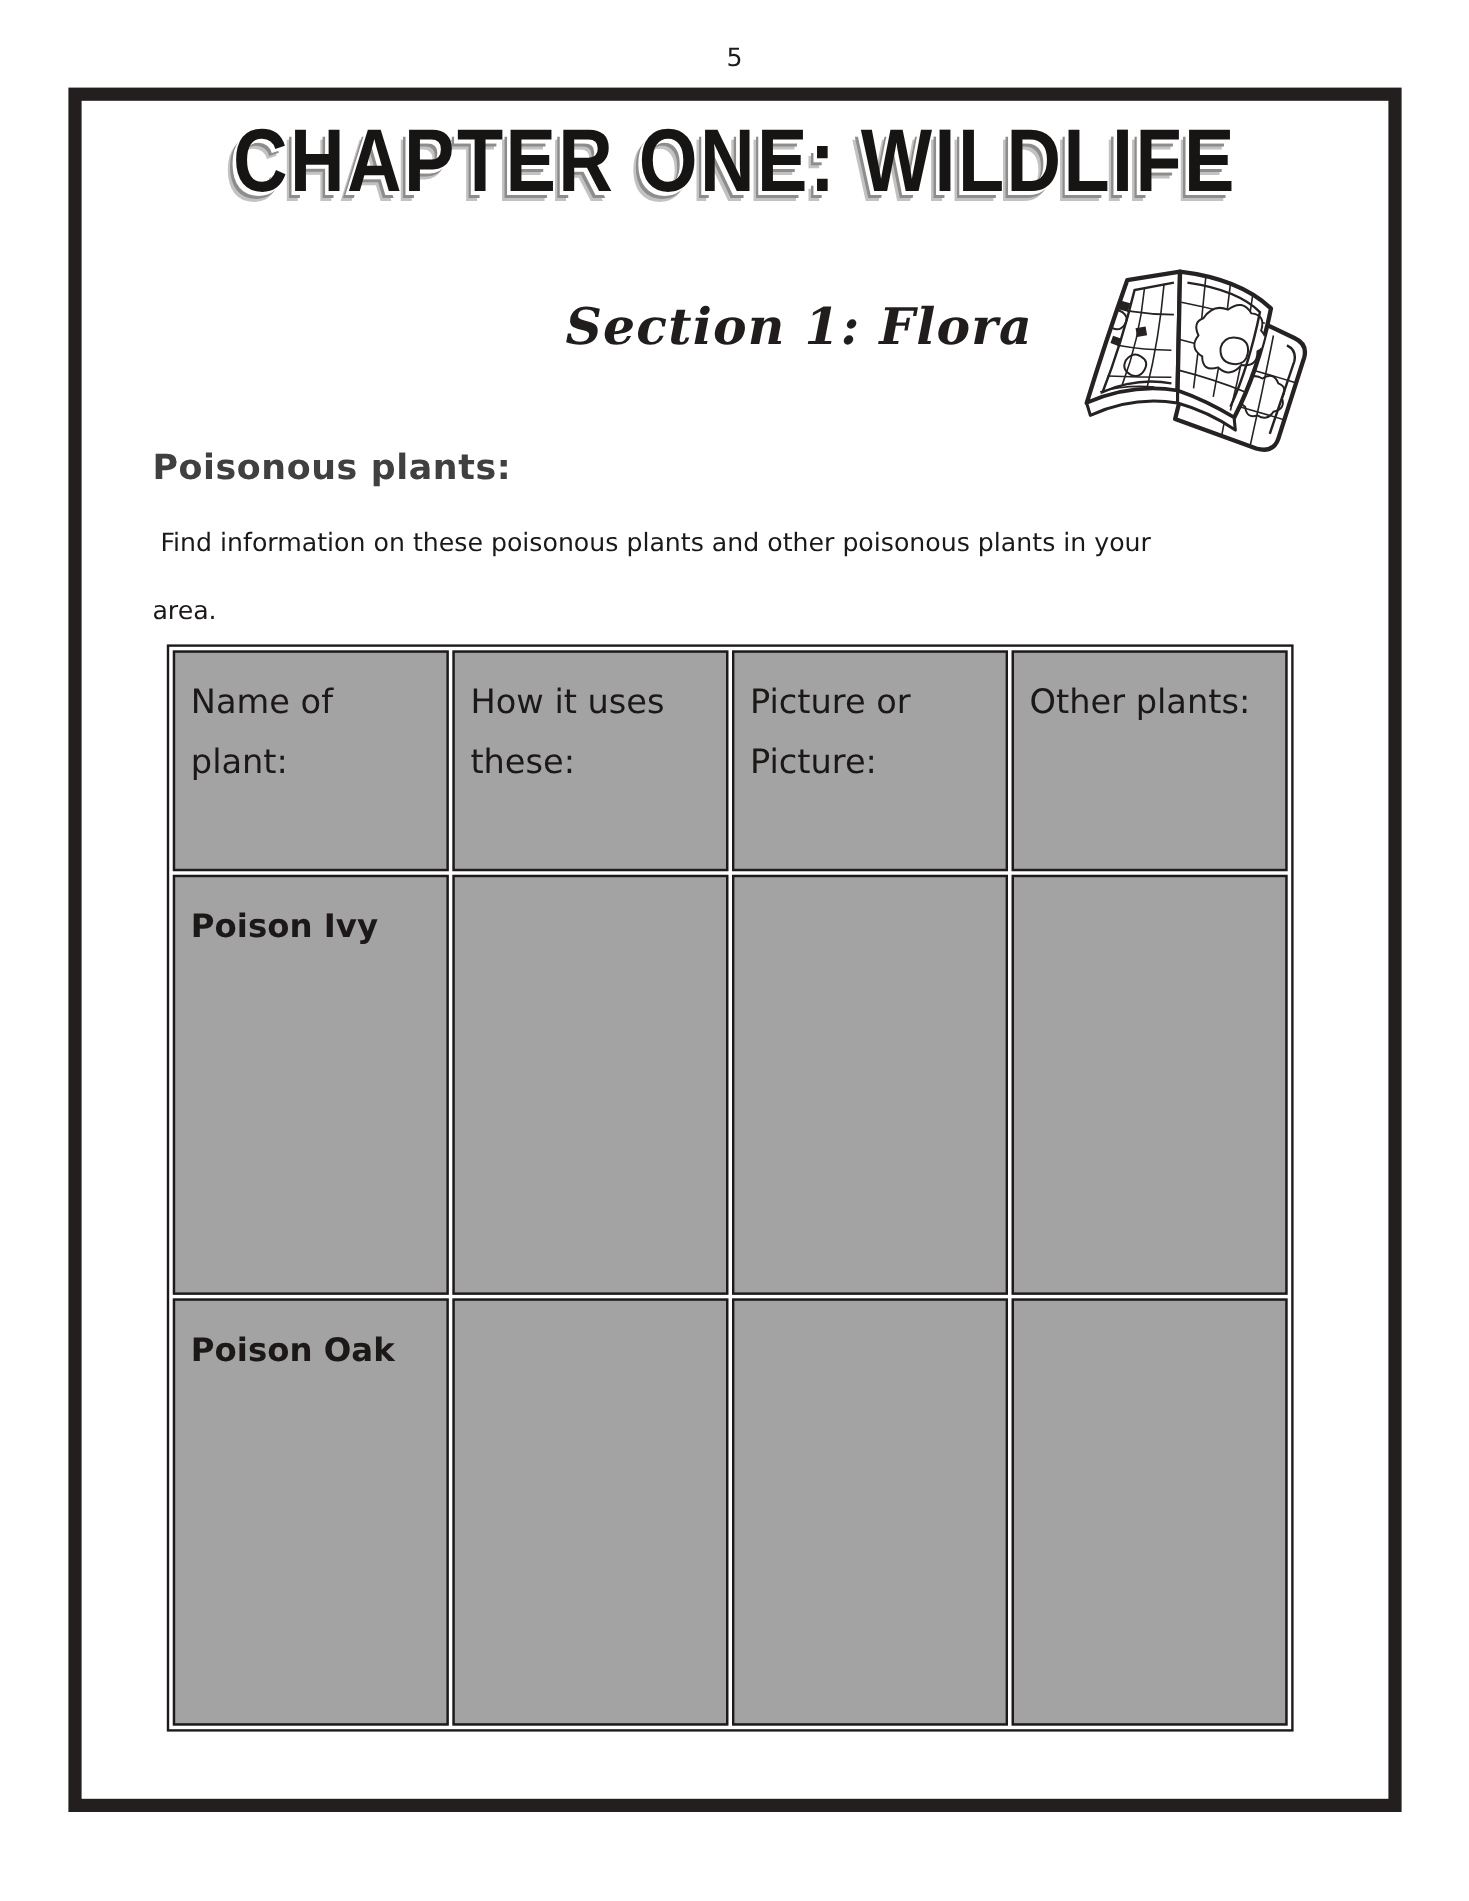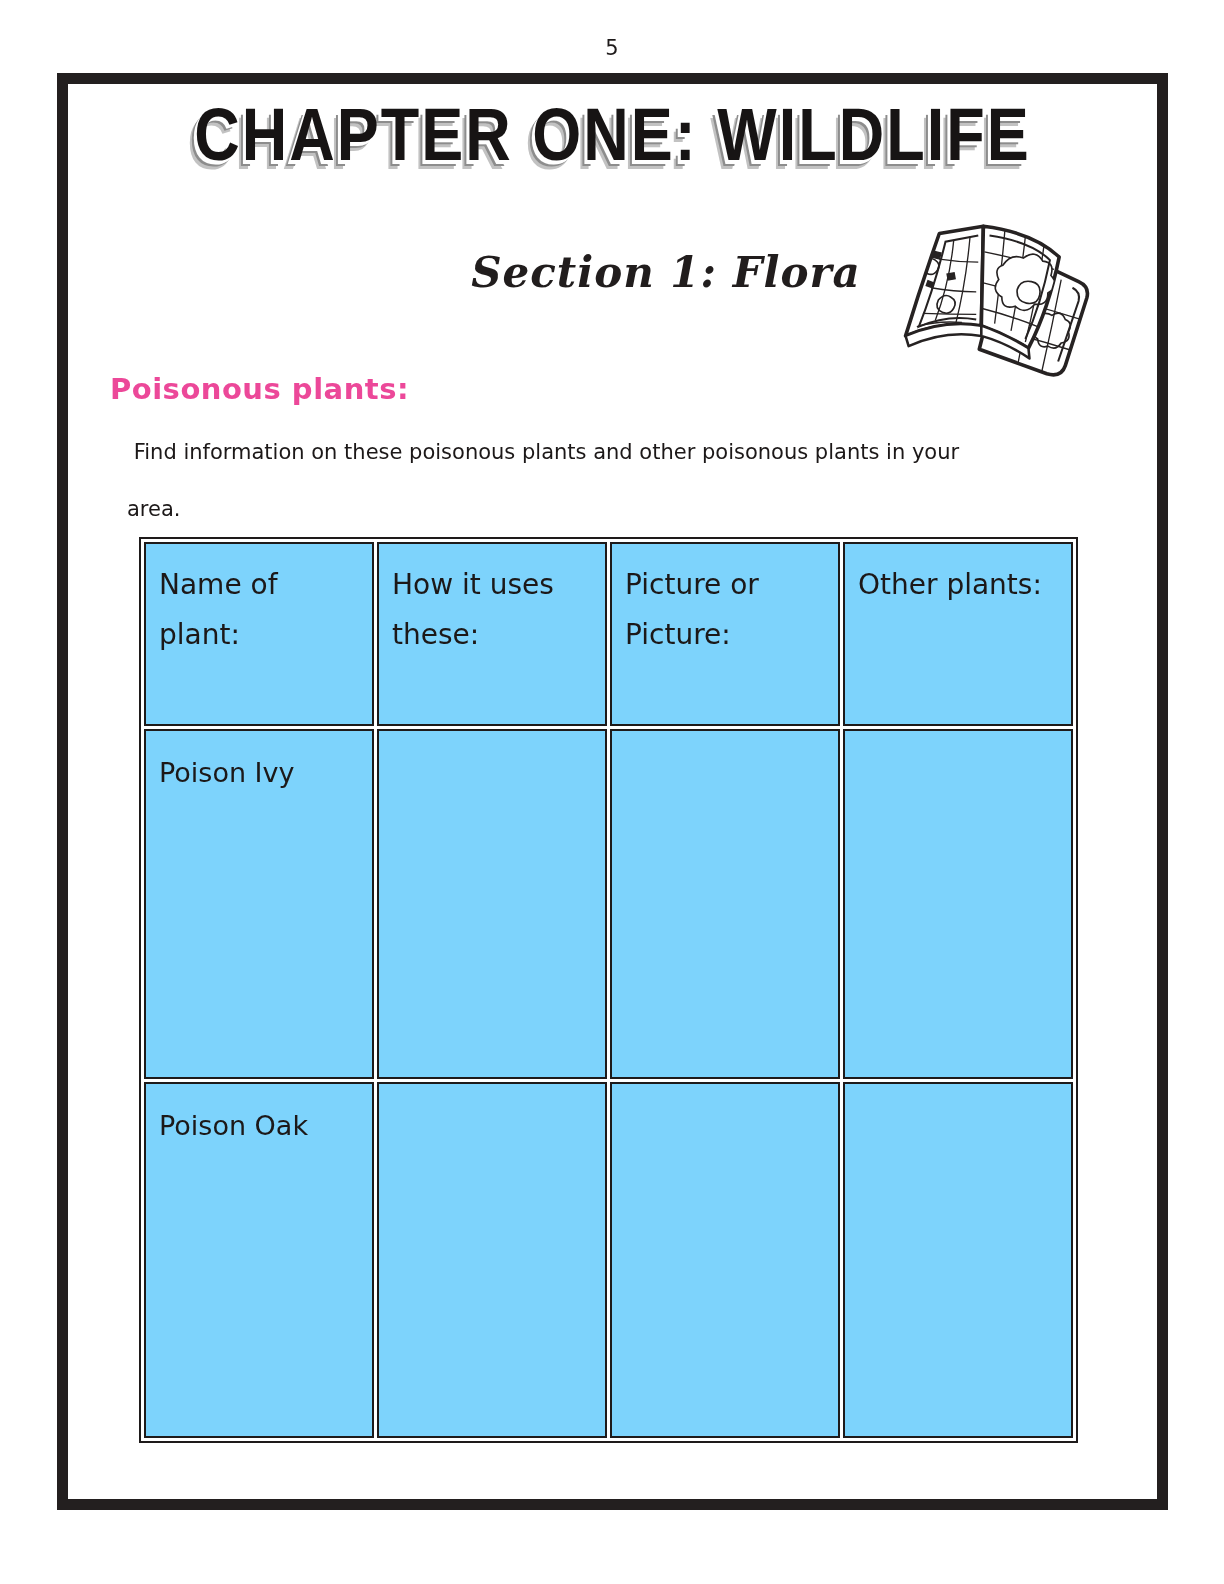--- a/index.html
+++ b/index.html
@@ -23,40 +23,40 @@
     text-shadow:-2px 2px 0 #ffffff, -3px 3px 0 #ffffff, -5px 5px 0 #8d8d8d, -7px 7px 0 #c2c2c2;
     white-space:nowrap;
   }
   .section-title {
     position:absolute; left:57px; top:248px; width:1218px; text-align:center;
     font-family:"DejaVu Serif", serif; font-style:italic; font-weight:bold;
     font-size:42px; color:#211d1d; letter-spacing:1px;
   }
   .map-wrap { position:absolute; left:882px; top:205px; width:256px; height:186px; }
   .intro-heading {
-    position:absolute; left:110px; top:372px;
-    font-size:29px; font-weight:bold; letter-spacing:0.5px; color:#ec4899;
+    position:absolute; left:127px; top:372px;
+    font-size:29px; font-weight:bold; letter-spacing:0.5px; color:#404040;
   }
   .intro-body {
     position:absolute; left:127px; top:424px; width:852px;
     font-size:21px; line-height:57px; color:#1c1818; white-space:pre-wrap;
   }
   table.worksheet {
     position:absolute; left:139px; top:537px; width:939px;
     border-collapse:separate; border-spacing:3px; table-layout:fixed;
     border:2px solid #1e1a1a; background:#ffffff;
   }
   table.worksheet td {
-    border:2px solid #1e1a1a; vertical-align:top; background:#7dd3fc;
+    border:2px solid #1e1a1a; vertical-align:top; background:#a3a3a3;
     padding:16px 10px 0 13px; font-size:28px; line-height:50px; color:#1c1818;
   }
   tr.hdr  { height:184px; }
   tr.row1 { height:350px; }
   tr.row2 { height:356px; }
-  tr.row1 td, tr.row2 td { padding-top:24px; font-size:27px; line-height:36px; }
+  tr.row1 td, tr.row2 td { padding-top:24px; font-size:27px; line-height:36px;font-weight:bold; }
   svg .ink { stroke:#262222; }
 </style>
 </head>
 <body>
 
 <div class="canvas">
 
   <div class="page-num">5</div>
 
   <div class="frame"></div>

